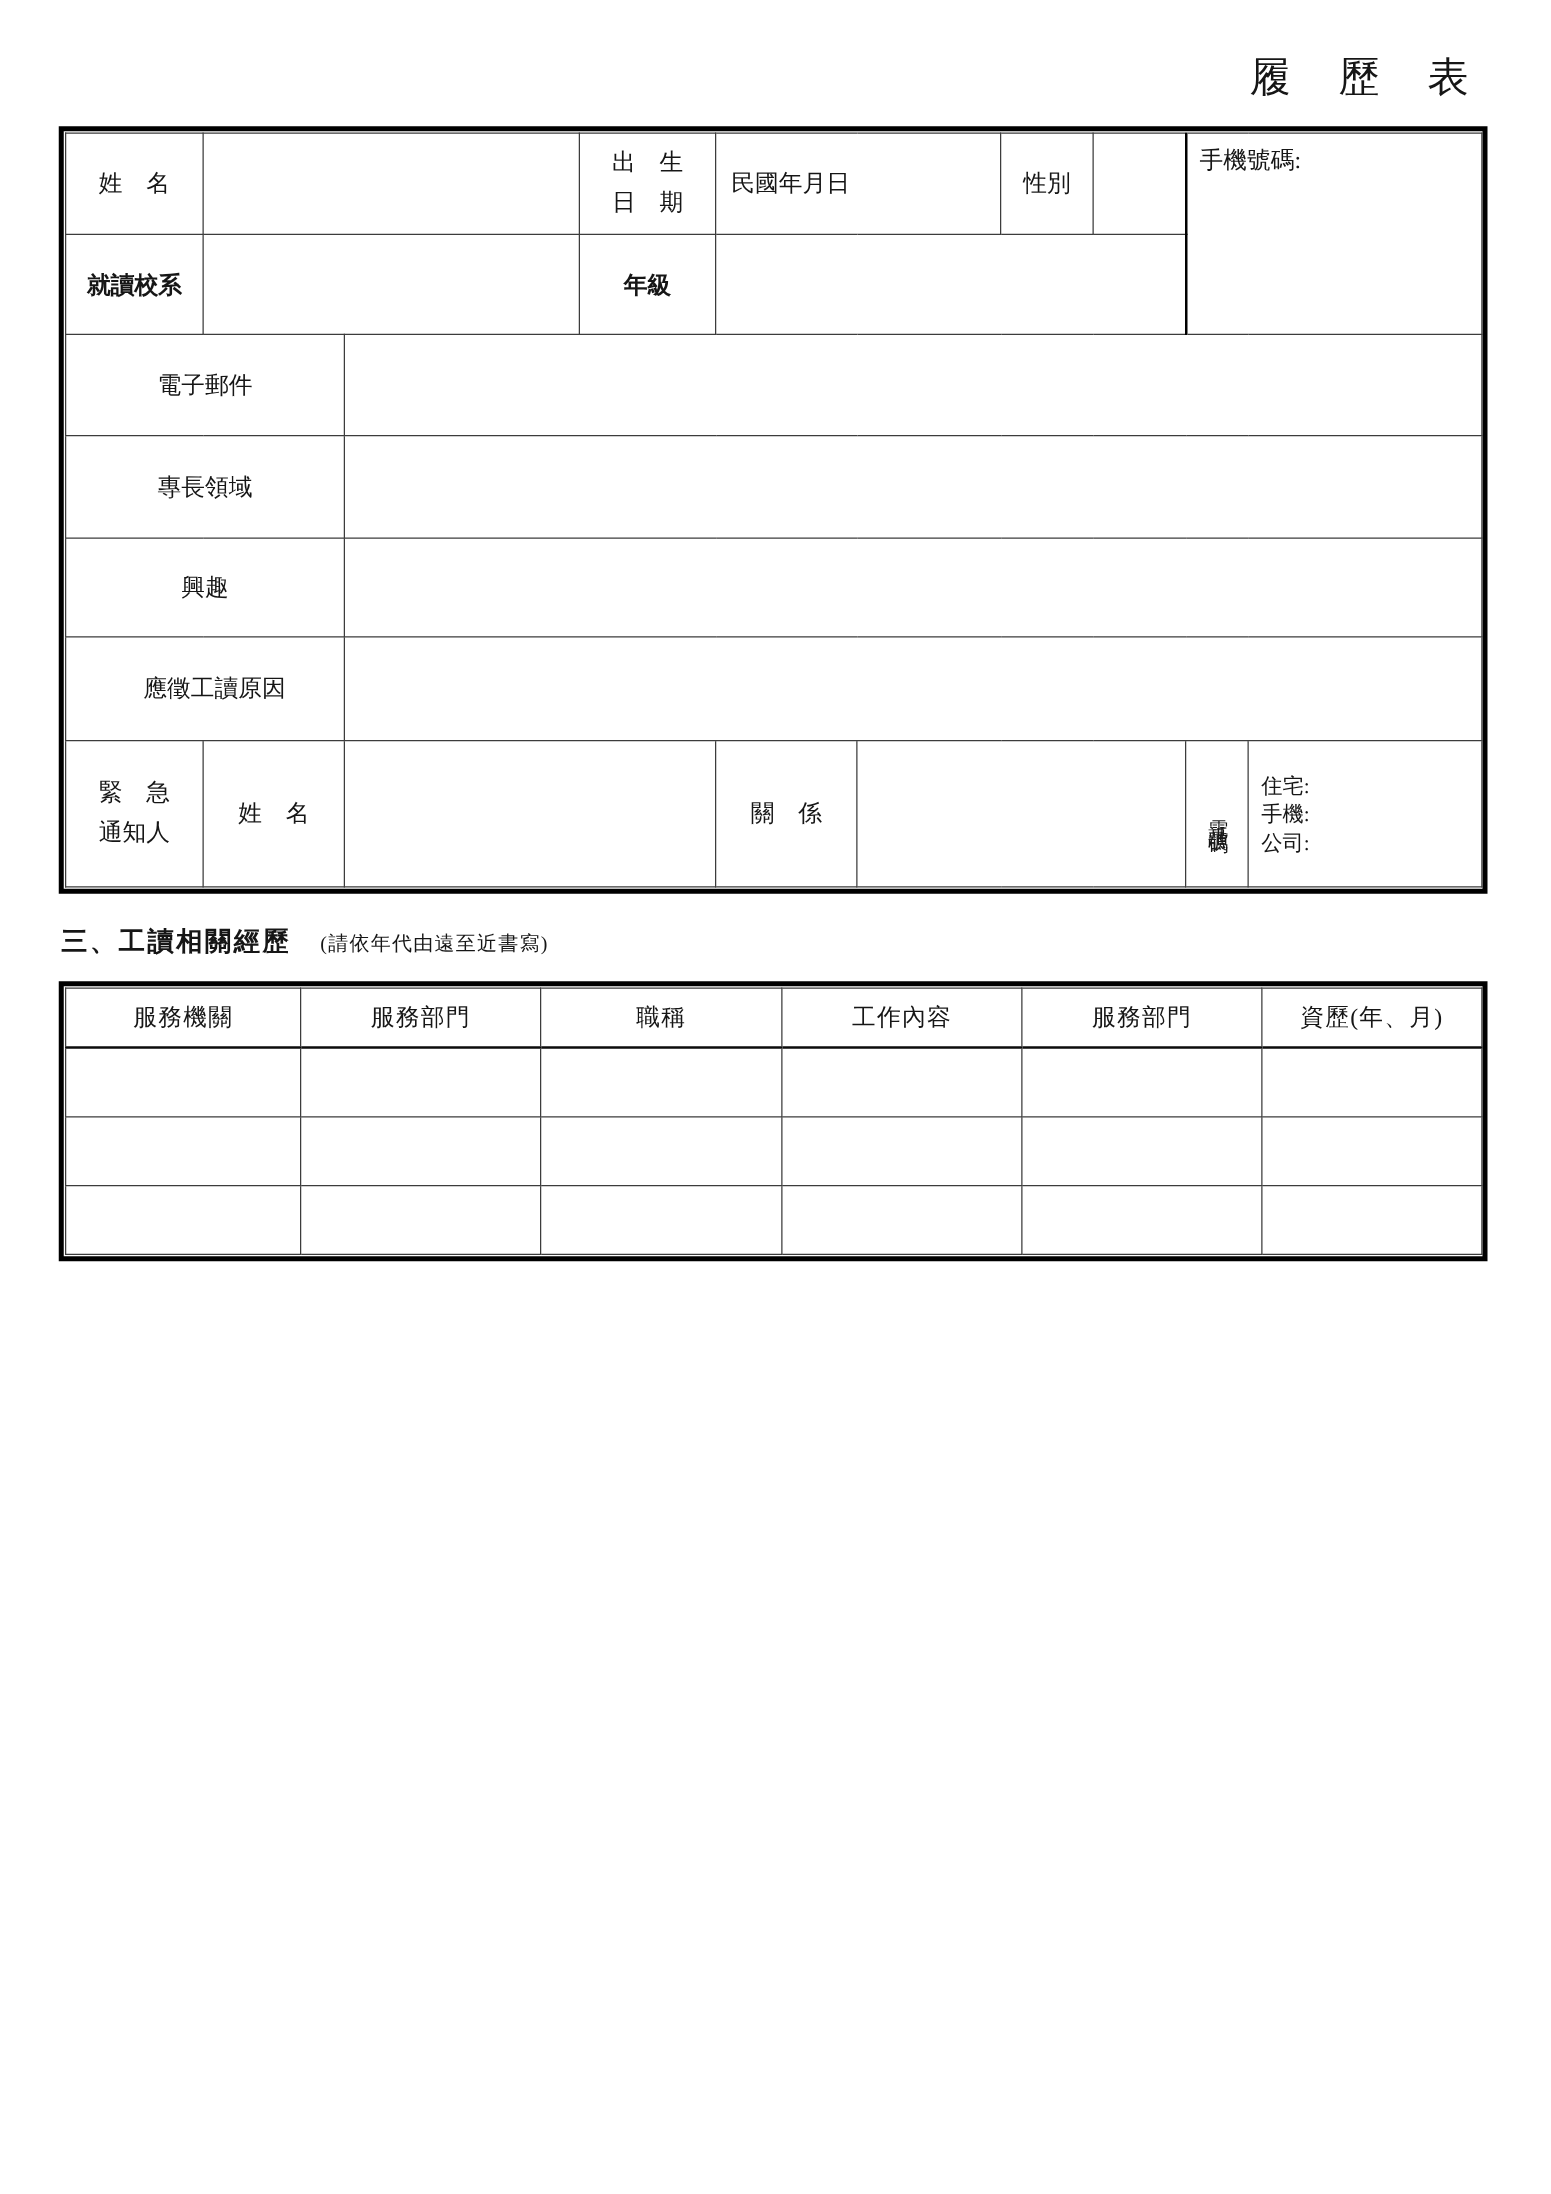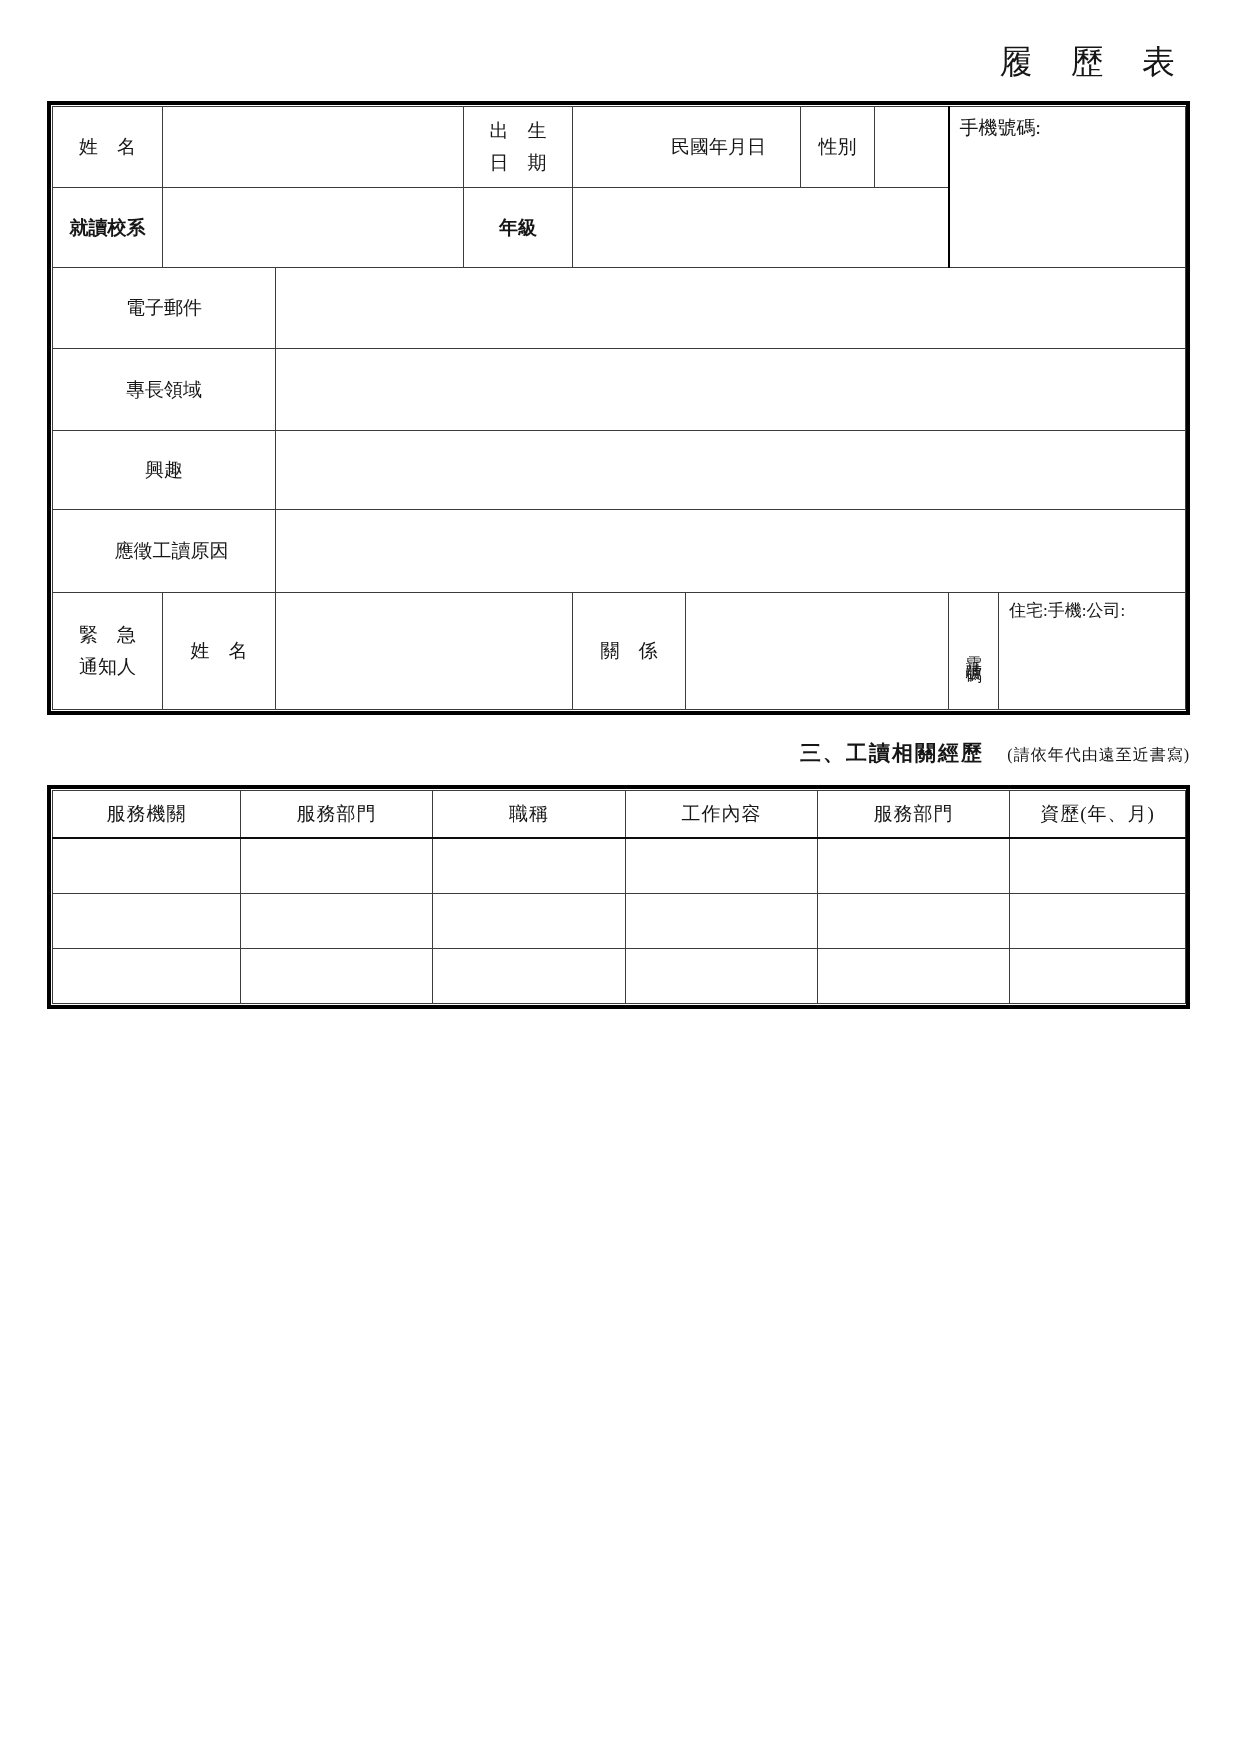--- a/index.html
+++ b/index.html
@@ -16,54 +16,54 @@
     letter-spacing:15px; margin:0 0 16px 0; white-space:nowrap;
   }
   .sec-heading {
     font-size:21px; font-weight:700; letter-spacing:2px;
     margin:10px 0 16px 2px;
   }
   .sec-heading .note {
     font-size:16px; font-weight:400; letter-spacing:1px; margin-left:16px;
   }
   .sec-heading.plain { font-weight:400; font-size:22px; letter-spacing:3px; margin-top:26px; }
-  .gap-s3 { margin-top:24px; margin-bottom:18px;text-align:right; }
+  .gap-s3 { margin-top:24px; margin-bottom:18px; }
 
   .tbl-wrap { border:4px solid #000; padding:1px; background:#fff; }
   table { border-collapse:collapse; table-layout:fixed; width:100%; }
   td {
     border:1px solid #3c3c3c; font-size:19px; text-align:center;
     vertical-align:middle; padding:2px 4px; overflow:hidden;
   }
   tr.r1 td { height:76px; }
   tr.r2 td { height:75px;font-weight:bold; }
   tr.r3 td { height:76px; }
   tr.r4 td { height:77px; }
   tr.r5 td { height:74px; }
   tr.r6 td { height:78px;padding-left:19px; }
   tr.r7 td { height:112px; }
 
   .two-line div { line-height:1.7; }
   .date-row {
-    display:flex; justify-content:flex-end; align-items:center;
+    display:flex; justify-content:flex-start; align-items:center;
     padding:0 30px 0 8px;
   }
   .phone-box {
     text-align:left; vertical-align:top; padding:8px 10px;
     border-left:2px solid #000; font-size:19px;
   }
   .vert-cell { padding:0; }
   .vert {
     writing-mode:vertical-rl; text-orientation:upright;
     font-size:16px; line-height:1.15; letter-spacing:4px;
     margin:0 auto; height:100px; display:block;
   }
   .phones { text-align:left; padding:2px 10px; font-size:17px; }
   .phones-inner {
-    display:flex; justify-content:flex-start;
+    display:flex; flex-direction:column; justify-content:center;
     height:104px;
   }
 
   
   .exp th {
     border:1px solid #3c3c3c; border-bottom:2px solid #0c0c0c;
     font-weight:400; font-size:19px; height:44px; letter-spacing:1px;
   }
   .exp td.empty { height:50px; }
 </style>

